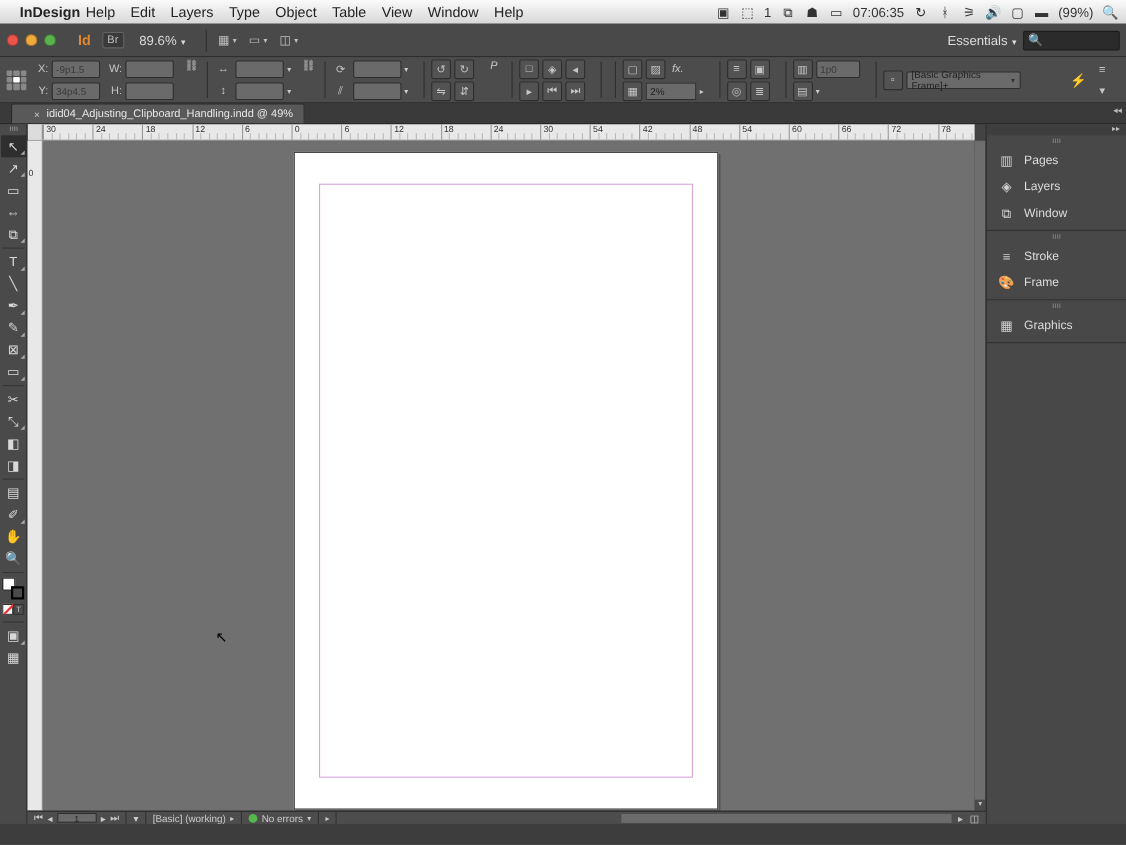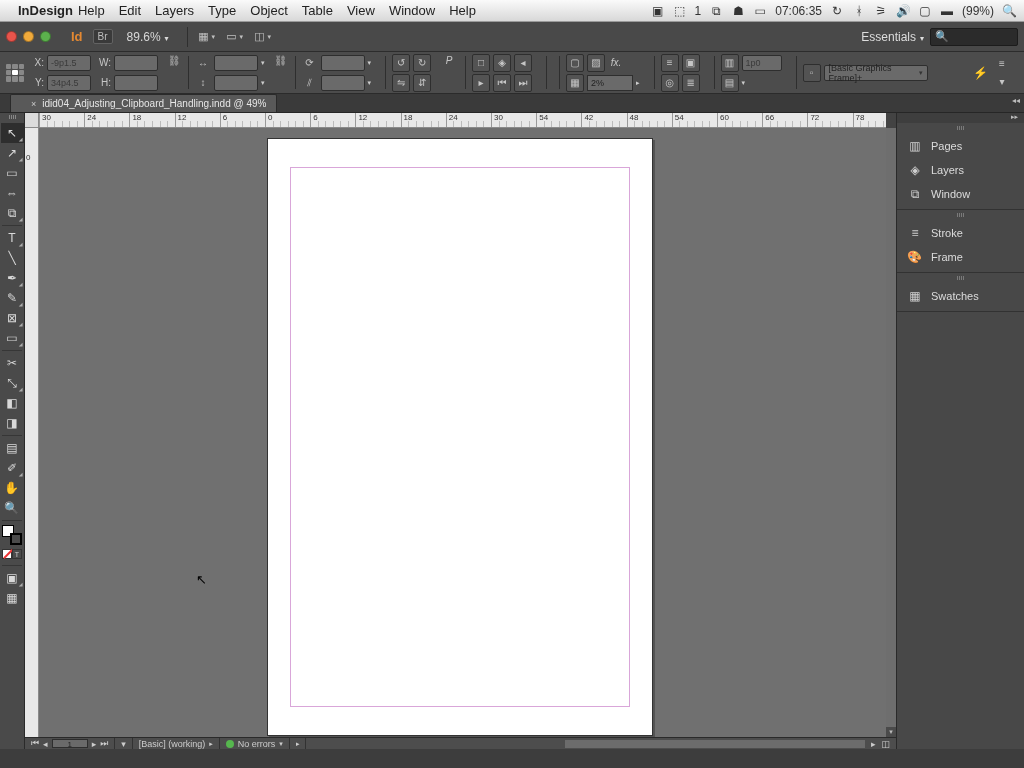--- a/index.html
+++ b/index.html
@@ -551,21 +551,21 @@
     </div>
     <div class="group">
       <div class="gripper">
           <span></span>
           <span></span>
           <span></span>
           <span></span>
         </div>
       <div class="panel-item">
           <span class="picon">▦</span>
-          <span>Swatches</span>
+          <span>Graphics</span>
         </div>
     </div>
   </div>
 
   <div class="statusbar">
     <div class="seg">
       <span>⏮</span>
       <span>◂</span>
       <span class="pageinput">1</span>
       <span>▸</span>

